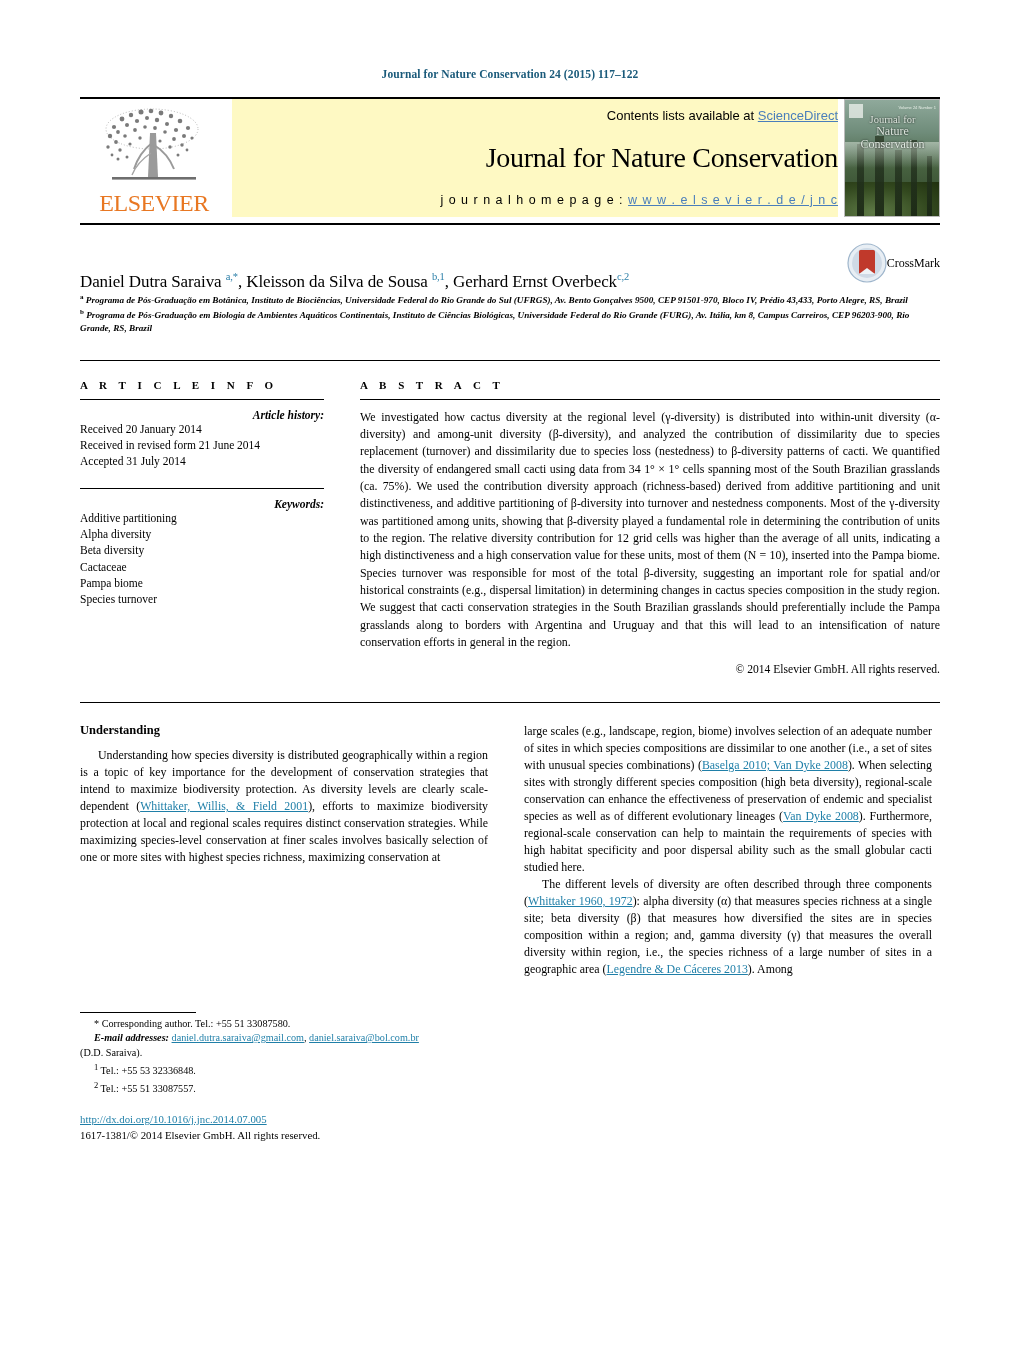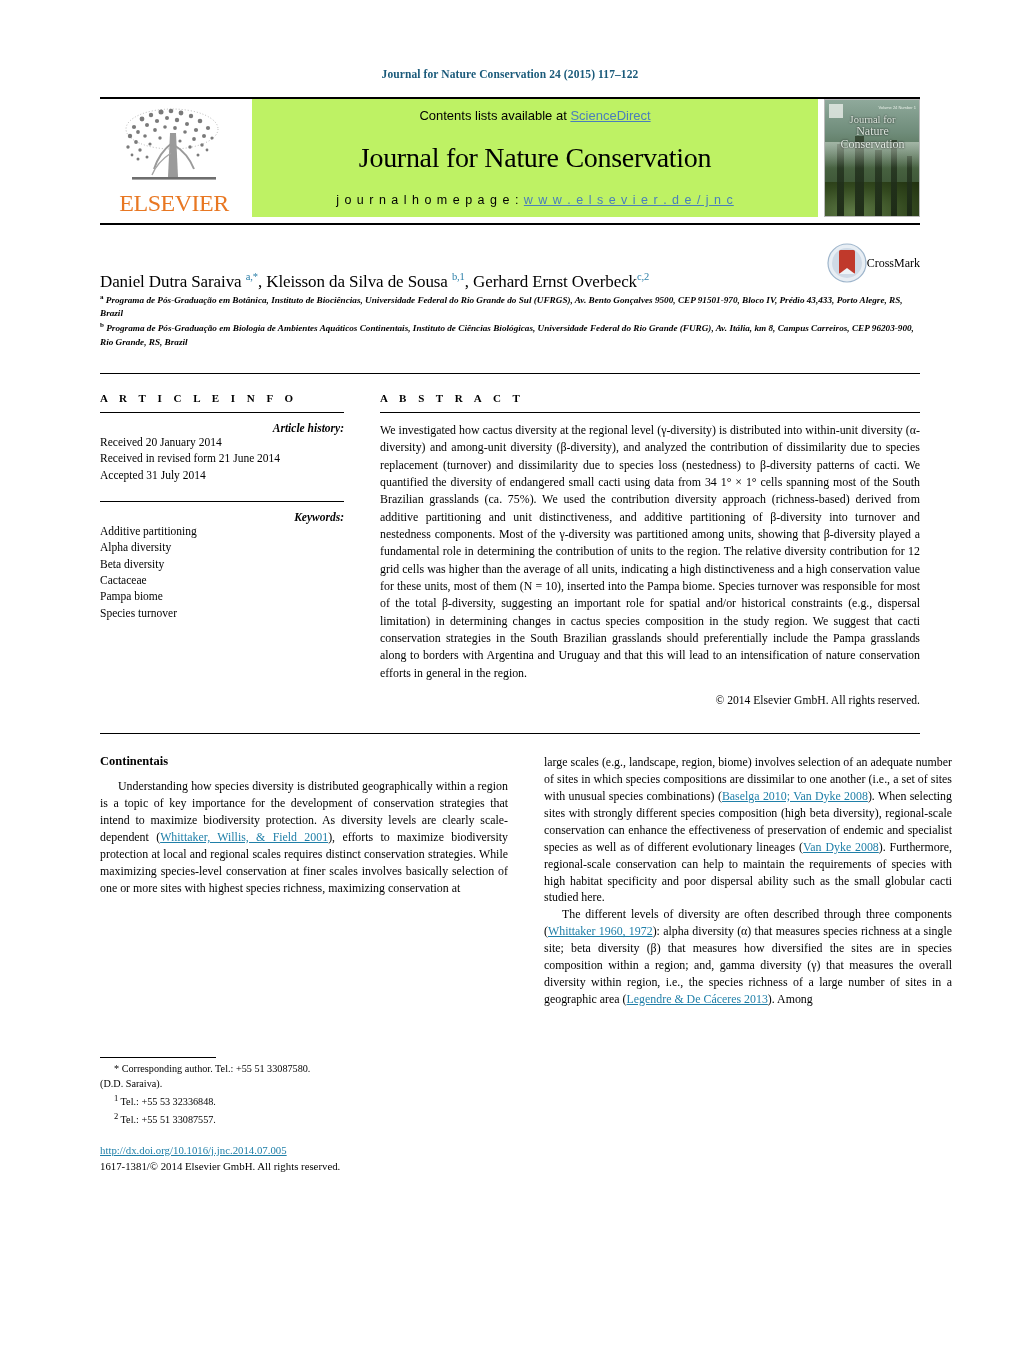--- a/index.html
+++ b/index.html
@@ -5,21 +5,21 @@
   * { box-sizing: border-box; }
   html, body { margin:0; padding:0; }
   body {
     width:1020px; height:1351px;
     background:#ffffff;
     font-family:"Liberation Serif", serif;
     color:#000;
     position:relative;
     overflow:hidden;
   }
-  .page { position:relative; width:1020px; height:1313px; padding:0 100px; }
+  .page { position:relative; width:1020px; height:1313px; padding:0 80px; }
 
   
   .running-head {
     text-align:center;
     font-size:11.5px;
     color:#1a5a7a;
     font-weight:bold;
     padding-top:68px;
     letter-spacing:0.1px;
   }
@@ -32,22 +32,22 @@
     display:flex; flex-direction:column; align-items:center; justify-content:flex-end;
     padding-bottom:2px;
   }
   .tree { width:120px; height:88px; display:block; }
   .elsevier-word {
     color:#E87722; font-family:"Liberation Serif",serif;
     font-size:24px; letter-spacing:-0.5px; line-height:1;
     font-weight:normal;
   }
   .journal-band {
-    flex:1 1 auto; background:#bef264;
-    display:flex; flex-direction:column; align-items:center; justify-content:space-between;
+    flex:1 1 auto; background:#fef9c3;
+    display:flex; flex-direction:column; align-items:flex-end; justify-content:space-between;
     padding:9px 0 10px 0; margin-left:4px; margin-right:6px;
   }
   .contents-line { font-size:13px; font-family:"Liberation Sans",sans-serif; }
   .sd-link { color:#4a7ebb; }
   .journal-title-big {
     font-size:28px; font-family:"Liberation Serif",serif;
     letter-spacing:-0.3px;
   }
   .homepage-line {
     font-size:12.5px; font-family:"Liberation Sans",sans-serif;
@@ -298,28 +298,32 @@
       <div class="abs-body">We investigated how cactus diversity at the regional level (γ-diversity) is distributed into within-unit diversity (α-diversity) and among-unit diversity (β-diversity), and analyzed the contribution of dissimilarity due to species replacement (turnover) and dissimilarity due to species loss (nestedness) to β-diversity patterns of cacti. We quantified the diversity of endangered small cacti using data from 34 1° × 1° cells spanning most of the South Brazilian grasslands (ca. 75%). We used the contribution diversity approach (richness-based) derived from additive partitioning and unit distinctiveness, and additive partitioning of β-diversity into turnover and nestedness components. Most of the γ-diversity was partitioned among units, showing that β-diversity played a fundamental role in determining the contribution of units to the region. The relative diversity contribution for 12 grid cells was higher than the average of all units, indicating a high distinctiveness and a high conservation value for these units, most of them (N = 10), inserted into the Pampa biome. Species turnover was responsible for most of the total β-diversity, suggesting an important role for spatial and/or historical constraints (e.g., dispersal limitation) in determining changes in cactus species composition in the study region. We suggest that cacti conservation strategies in the South Brazilian grasslands should preferentially include the Pampa grasslands along to borders with Argentina and Uruguay and that this will lead to an intensification of nature conservation efforts in general in the region.</div>
       <div class="copyright">© 2014 Elsevier GmbH. All rights reserved.</div>
     </div>
   </div>
 
   <div class="rule-body"></div>
 
   <div class="body-cols">
 
     <div class="bcol" style="height:420px;">
-      <h2 class="sec-title">Continentais</h2>
+      <h2 class="sec-title">Understanding</h2>
       <p class="body-p">
         <span>Understanding how species diversity is distributed geographically within a region is a topic of key importance for the development of conservation strategies that intend to maximize biodiversity protection. As diversity levels are clearly scale-dependent (</span><a class="cite" href="#">Whittaker, Willis, &amp; Field 2001</a><span>), efforts to maximize biodiversity protection at local and regional scales requires distinct conservation strategies. While maximizing species-level conservation at finer scales involves basically selection of one or more sites with highest species richness, maximizing conservation at</span>
       </p>
 
       <div class="footnotes">
         <div class="fn-rule"></div>
         <p class="fn fn-indent">* Corresponding author. Tel.: +55 51 33087580.</p>
+        <p class="fn fn-indent">
+          <span class="fn-email">E-mail addresses:</span>
+          <a class="mail" href="#">daniel.dutra.saraiva@gmail.com</a><span>, </span><a class="mail" href="#">daniel.saraiva@bol.com.br</a>
+        </p>
         <p class="fn">(D.D. Saraiva).</p>
         <p class="fn fn-indent"><sup>1</sup> Tel.: +55 53 32336848.</p>
         <p class="fn fn-indent"><sup>2</sup> Tel.: +55 51 33087557.</p>
         <div class="doi-block">
           <a class="doi-link" href="#">http://dx.doi.org/10.1016/j.jnc.2014.07.005</a>
           <span class="issn-line">1617-1381/© 2014 Elsevier GmbH. All rights reserved.</span>
         </div>
       </div>
     </div>
 

